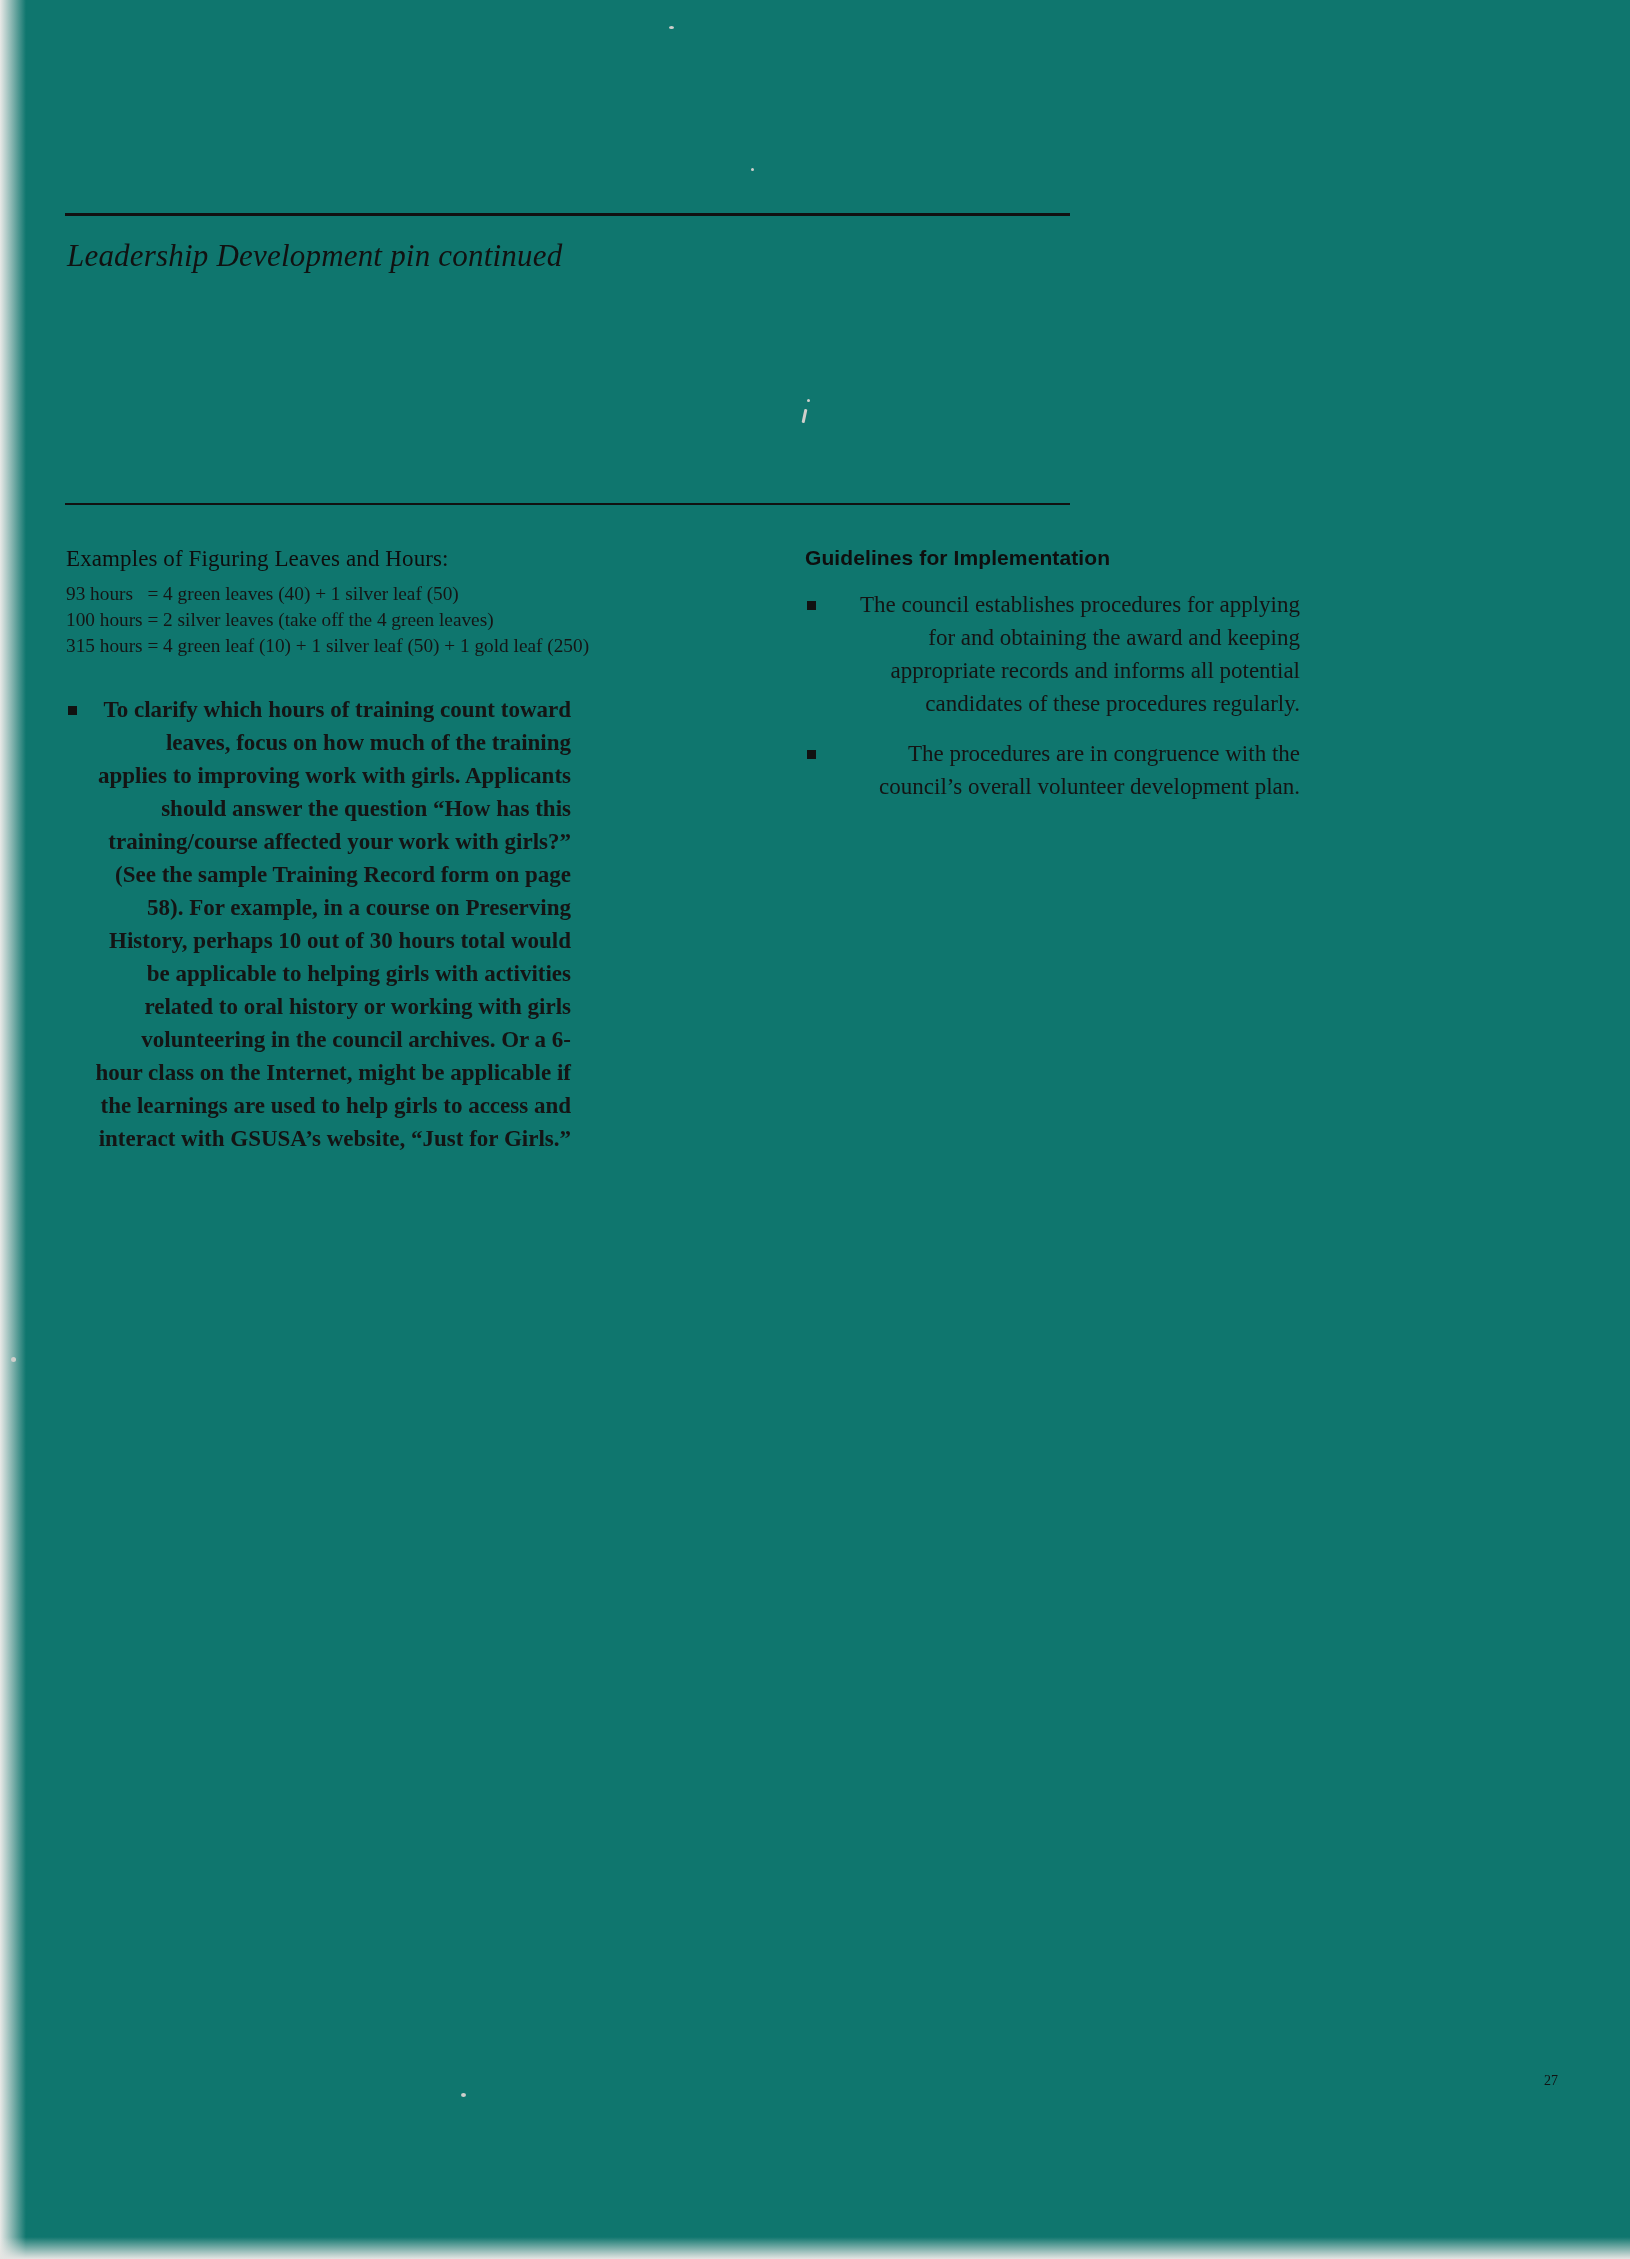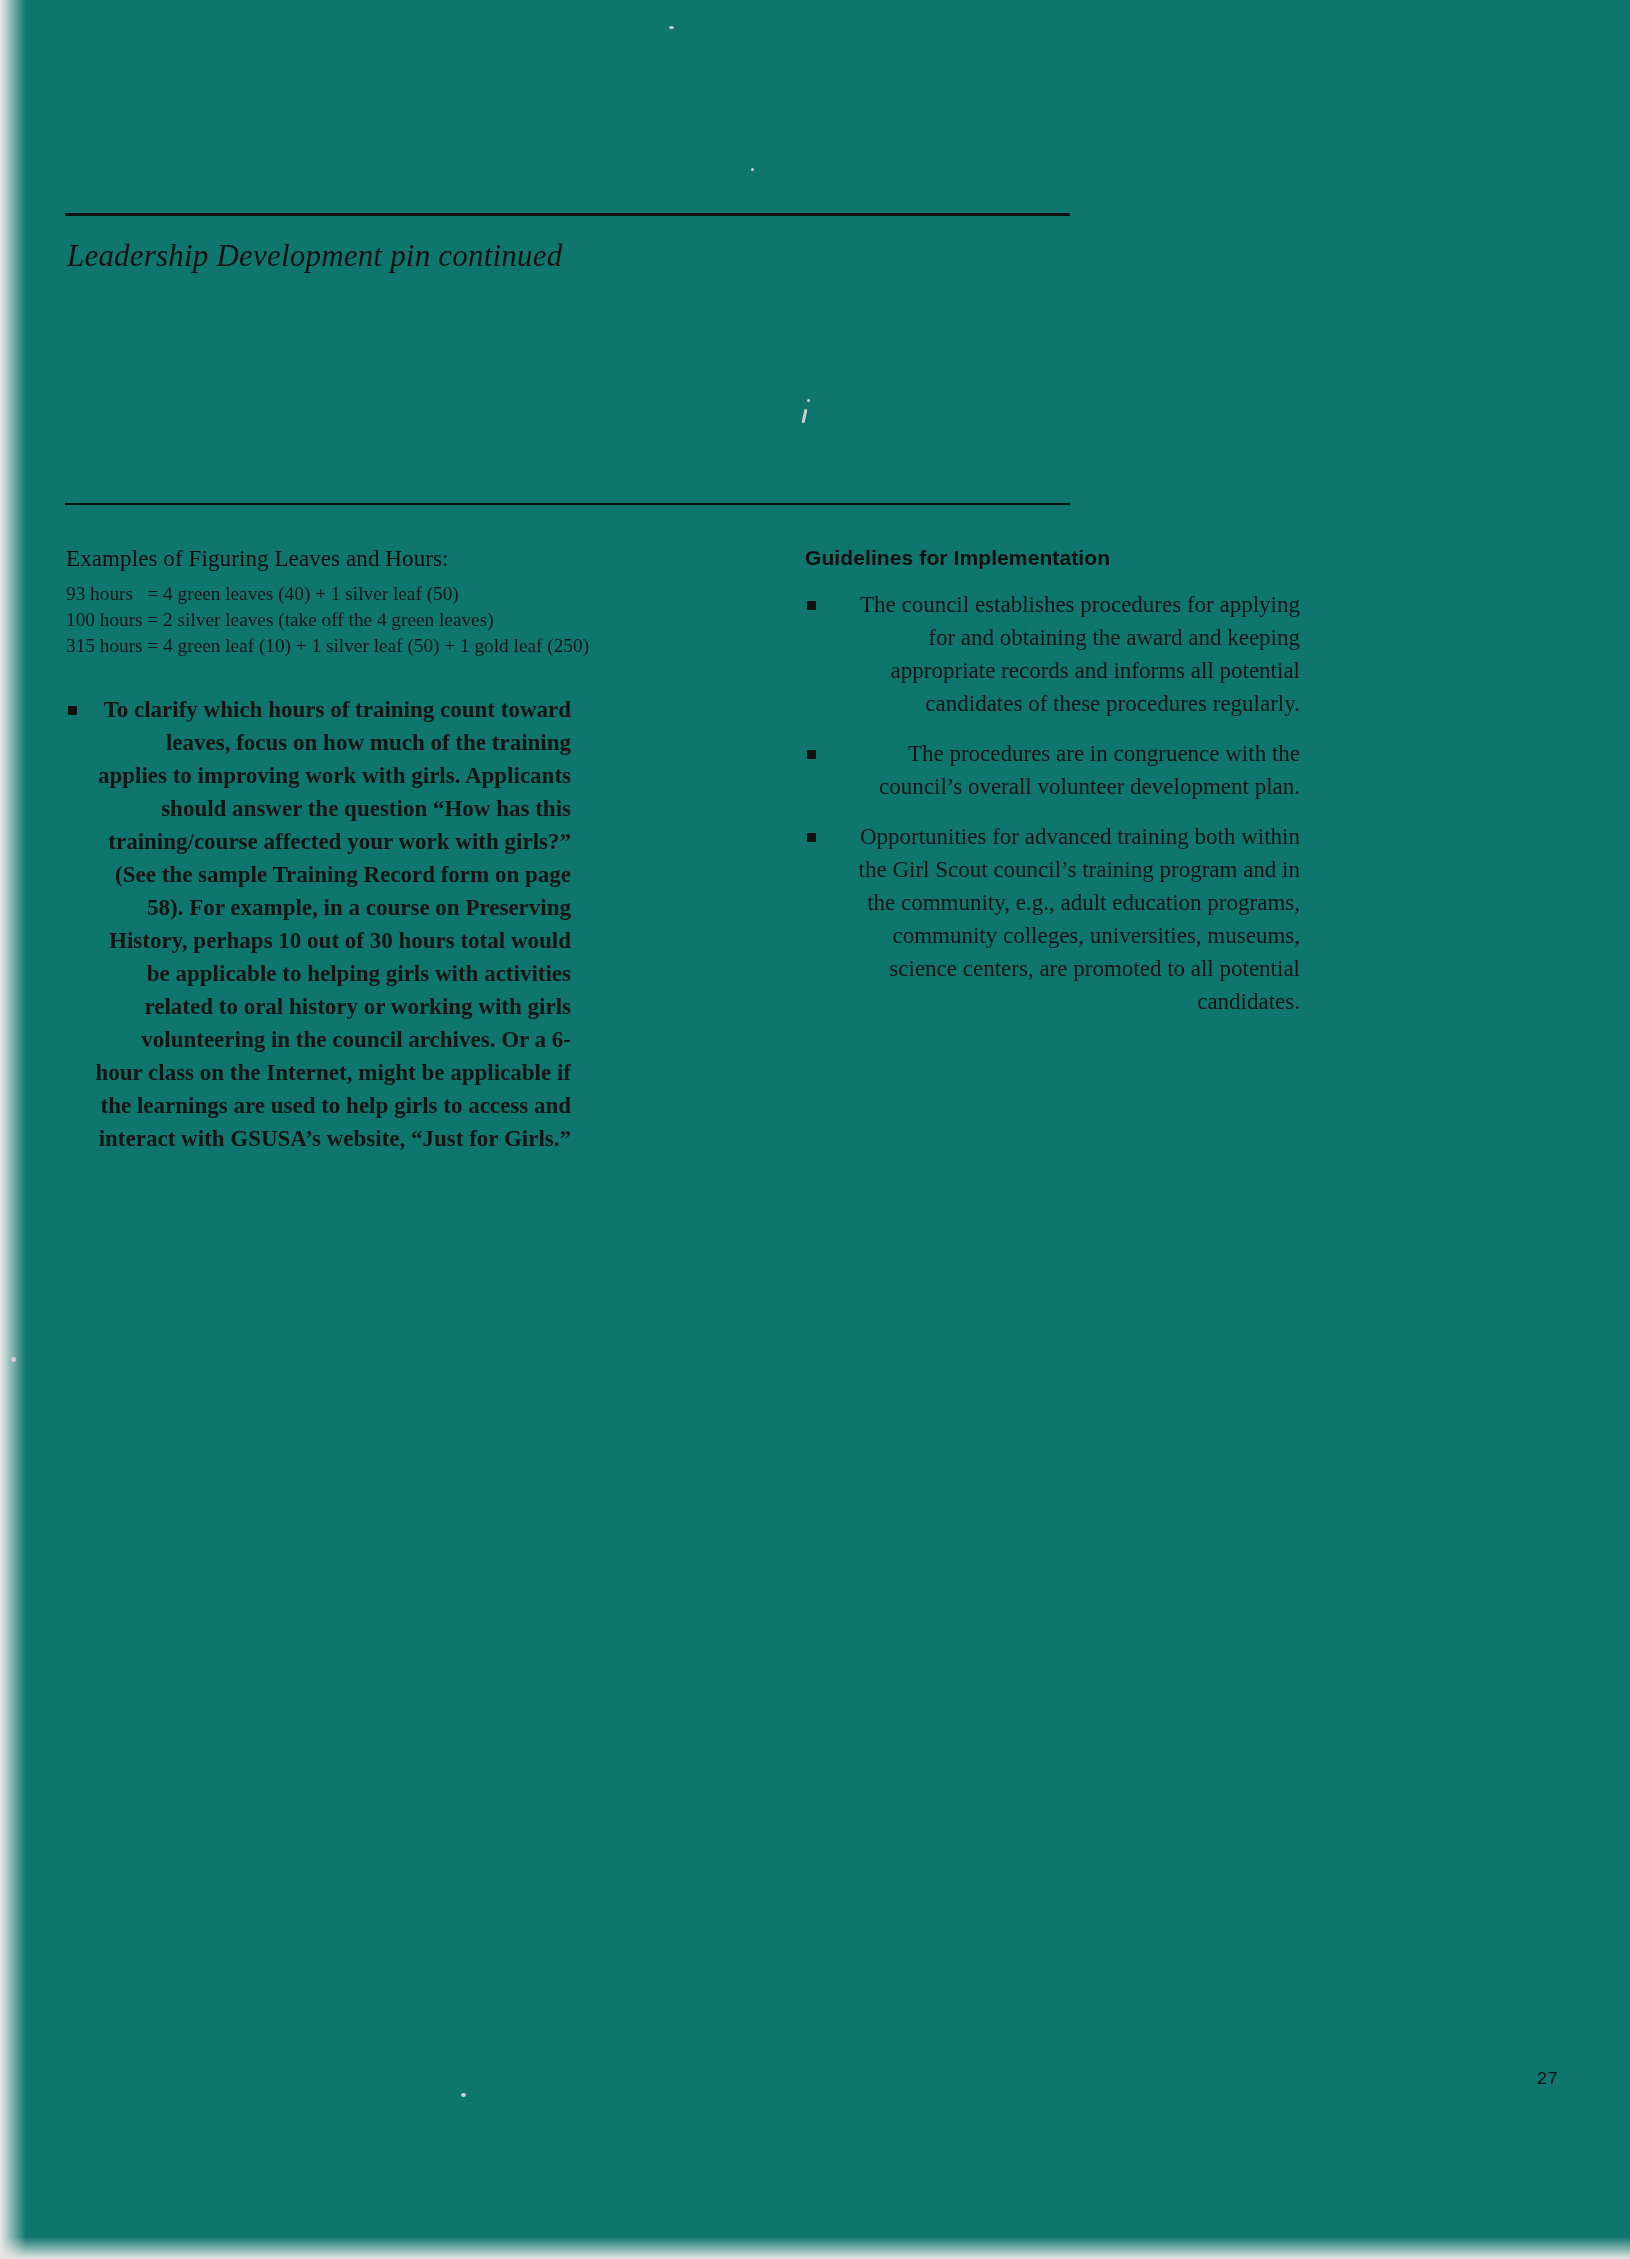--- a/index.html
+++ b/index.html
@@ -114,23 +114,22 @@
     height: 9px;
     background: #111;
   }
 
   .left-first-bullet { margin-top: 34px; font-weight: bold; }
 
   .page-number {
     position: absolute;
     right: 73px;
     bottom: 170px;
-    font-size: 18px;
+    font-size: 14px;
     color: #111;
-    font-family: Liberation Mono, monospace;
   }
 
   
   .speck {
     position: absolute;
     background: #cfcfcc;
     border-radius: 50%;
   }
   .s1 { left: 669px; top: 26px; width: 5px; height: 3px; }
   .s2 { left: 803px; top: 409px; width: 3px; height: 14px; transform: rotate(12deg); border-radius: 1px; }
@@ -168,19 +167,18 @@
     <div class="example-line">315 hours = 4 green leaf (10) + 1 silver leaf (50) + 1 gold leaf (250)</div>
 
     <p class="bullet-para left-first-bullet">To clarify which hours of training count toward leaves, focus on how much of the training applies to improving work with girls. Applicants should answer the question “How has this training/course affected your work with girls?” (See the sample Training Record form on page 58). For example, in a course on Preserving History, perhaps 10 out of 30 hours total would be applicable to helping girls with activities related to oral history or working with girls volunteering in the council archives. Or a 6-hour class on the Internet, might be applicable if the learnings are used to help girls to access and interact with GSUSA’s website, “Just for Girls.”</p>
   </div>
 
   <div class="col-right">
     <h2 class="sec-head-sans">Guidelines for Implementation</h2>
 
     <p class="bullet-para">The council establishes procedures for applying for and obtaining the award and keeping appropriate records and informs all potential candidates of these procedures regularly.</p>
     <p class="bullet-para">The procedures are in congruence with the council’s overall volunteer development plan.</p>
-    <p class="bullet-para">Opportunities for advanced training both within the Girl Scout council’s training program and in the community, e.g., adult education programs, community colleges, universities, museums, science centers, are promoted to all potential candidates.</p>
   </div>
 
   <div class="page-number">27</div>
 
 </div>
 
 
 </body></html>

